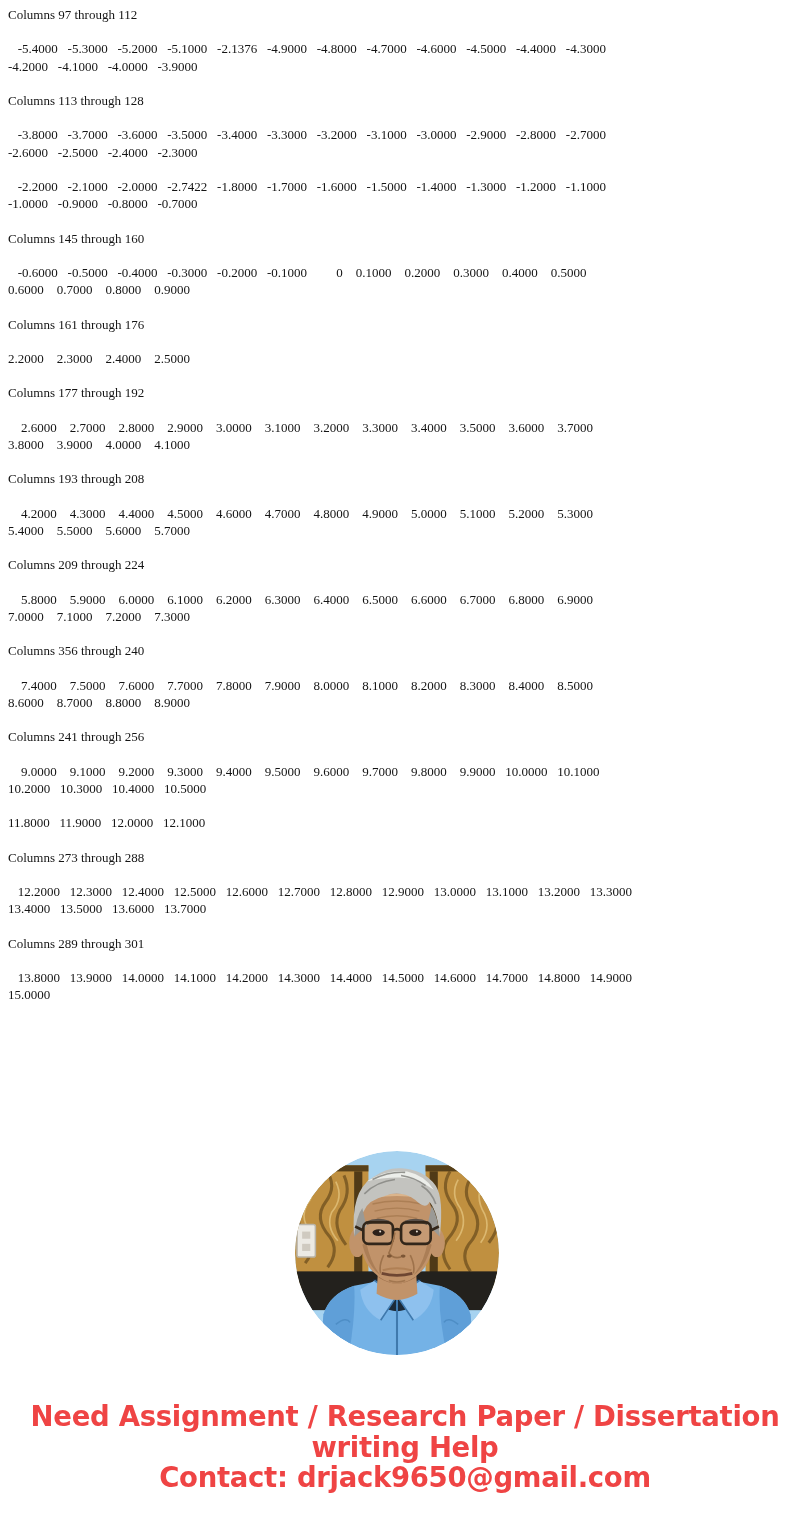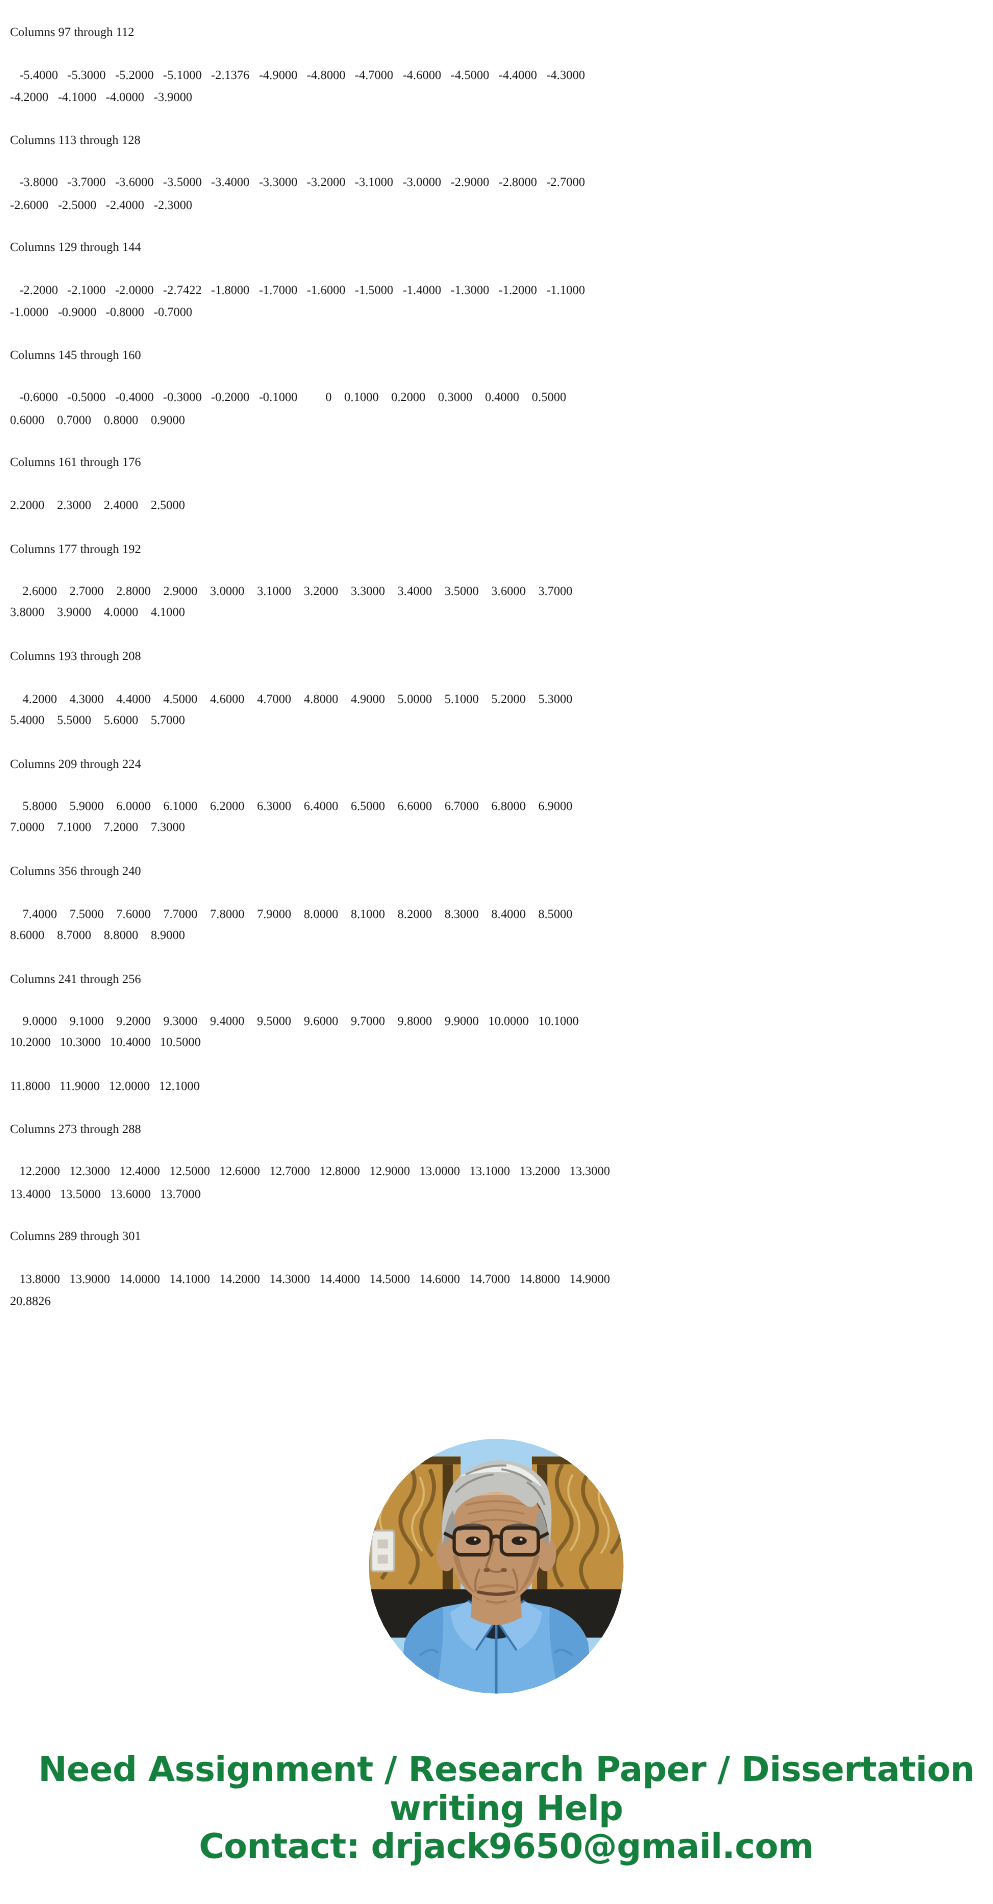--- a/index.html
+++ b/index.html
@@ -6,23 +6,23 @@
   .page{
     position:relative;
     width:794px;height:1523px;
     background:#ffffff;
     overflow:hidden;
     font-family:"Liberation Serif", serif;
   }
   
   .console{
     position:absolute;top:0;left:0;right:0;
-    padding:18px 8px 0 8px;
+    padding:6px 8px 0 8px;
     font-family:"Liberation Serif", serif;
-    font-size:10px;
+    font-size:13px;
     line-height:17.2px;
     color:#141414;
   }
   .block{margin-bottom:17.2px;}
   .block-label{margin-bottom:17.2px;white-space:pre;}
   .num-line{white-space:pre;}
   
   .photo{
     position:absolute;
     top:1151px;left:295px;
@@ -63,21 +63,20 @@
         <div class="block-label">Columns 97 through 112</div>
         <div class="num-line">   -5.4000   -5.3000   -5.2000   -5.1000   -2.1376   -4.9000   -4.8000   -4.7000   -4.6000   -4.5000   -4.4000   -4.3000</div>
         <div class="num-line">-4.2000   -4.1000   -4.0000   -3.9000</div>
       </div>
       <div class="block">
         <div class="block-label">Columns 113 through 128</div>
         <div class="num-line">   -3.8000   -3.7000   -3.6000   -3.5000   -3.4000   -3.3000   -3.2000   -3.1000   -3.0000   -2.9000   -2.8000   -2.7000</div>
         <div class="num-line">-2.6000   -2.5000   -2.4000   -2.3000</div>
       </div>
       <div class="block">
-        <div class="block-label">Columns 129 through 144</div>
         <div class="num-line">   -2.2000   -2.1000   -2.0000   -2.7422   -1.8000   -1.7000   -1.6000   -1.5000   -1.4000   -1.3000   -1.2000   -1.1000</div>
         <div class="num-line">-1.0000   -0.9000   -0.8000   -0.7000</div>
       </div>
       <div class="block">
         <div class="block-label">Columns 145 through 160</div>
         <div class="num-line">   -0.6000   -0.5000   -0.4000   -0.3000   -0.2000   -0.1000         0    0.1000    0.2000    0.3000    0.4000    0.5000</div>
         <div class="num-line">0.6000    0.7000    0.8000    0.9000</div>
       </div>
       <div class="block">
         <div class="block-label">Columns 161 through 176</div>
@@ -112,21 +111,21 @@
         <div class="num-line">11.8000   11.9000   12.0000   12.1000</div>
       </div>
       <div class="block">
         <div class="block-label">Columns 273 through 288</div>
         <div class="num-line">   12.2000   12.3000   12.4000   12.5000   12.6000   12.7000   12.8000   12.9000   13.0000   13.1000   13.2000   13.3000</div>
         <div class="num-line">13.4000   13.5000   13.6000   13.7000</div>
       </div>
       <div class="block">
         <div class="block-label">Columns 289 through 301</div>
         <div class="num-line">   13.8000   13.9000   14.0000   14.1000   14.2000   14.3000   14.4000   14.5000   14.6000   14.7000   14.8000   14.9000</div>
-        <div class="num-line">20.8826</div>
+        <div class="num-line">15.0000</div>
       </div>
     </div>
 
   <div class="photo">
     <svg viewBox="0 0 200 200">
       <defs>
         <clipPath id="circ">
             <circle cx="100" cy="100" r="100"></circle>
           </clipPath>
       </defs>
@@ -236,19 +235,19 @@
           <path d="M87,102 Q82,112 84,120" fill="none" stroke="#9a6f48" stroke-width="1.6" opacity="0.9"></path>
           <path d="M113,102 Q118,112 116,120" fill="none" stroke="#9a6f48" stroke-width="1.6" opacity="0.9"></path>
           <path d="M86,117 Q100,113 114,117" fill="none" stroke="#b08055" stroke-width="2"></path>
           <path d="M85,120 Q100,124 115,120" fill="none" stroke="#6e4632" stroke-width="2.6"></path>
           <path d="M92,127 Q100,130 108,127" fill="none" stroke="#9a6f48" stroke-width="1.4" opacity="0.8"></path>
         </g>
       </g>
     </svg>
   </div>
 
-  <div class="footer" style="color: #15803d; margin-left: 16px;">
+  <div class="footer" style="color: #ef4444; margin-left: 16px;">
     <div>Need Assignment / Research Paper / Dissertation</div>
     <div>writing Help</div>
     <div>Contact: drjack9650@gmail.com</div>
   </div>
 
 </div>
 
 </body></html>

